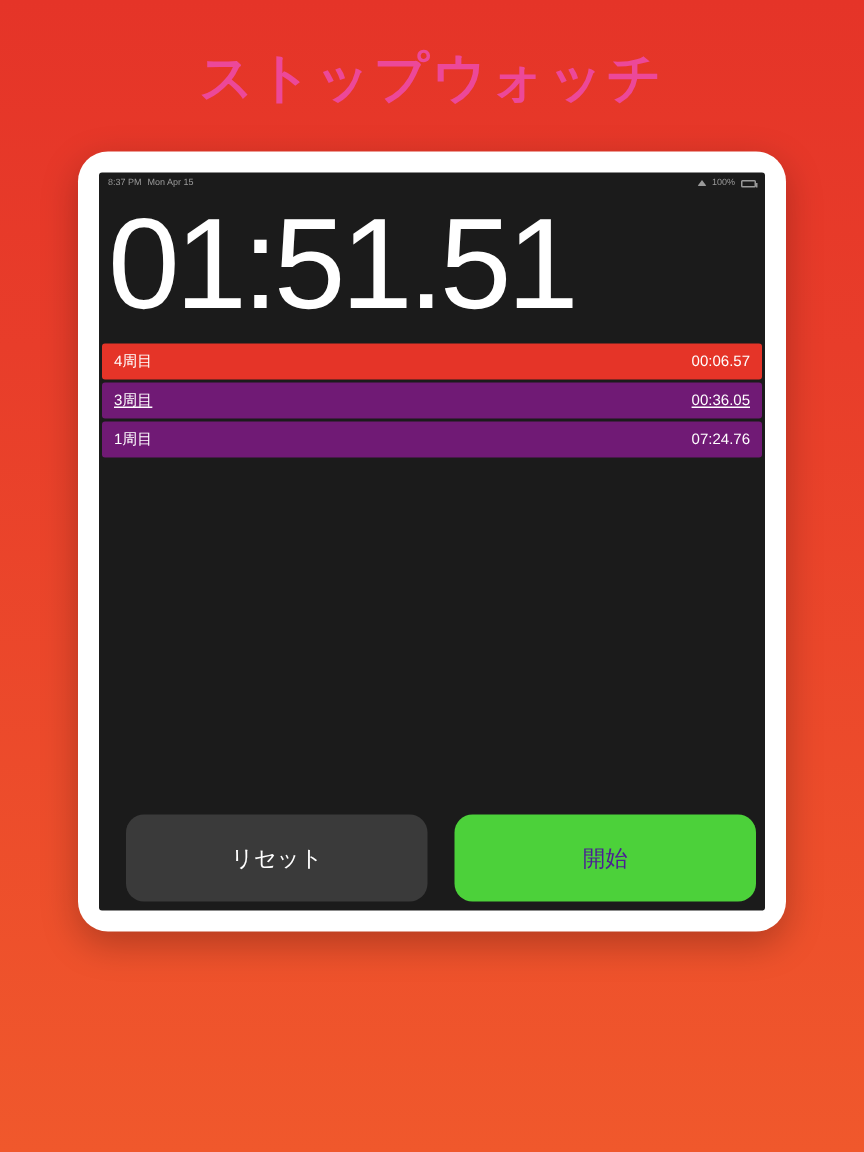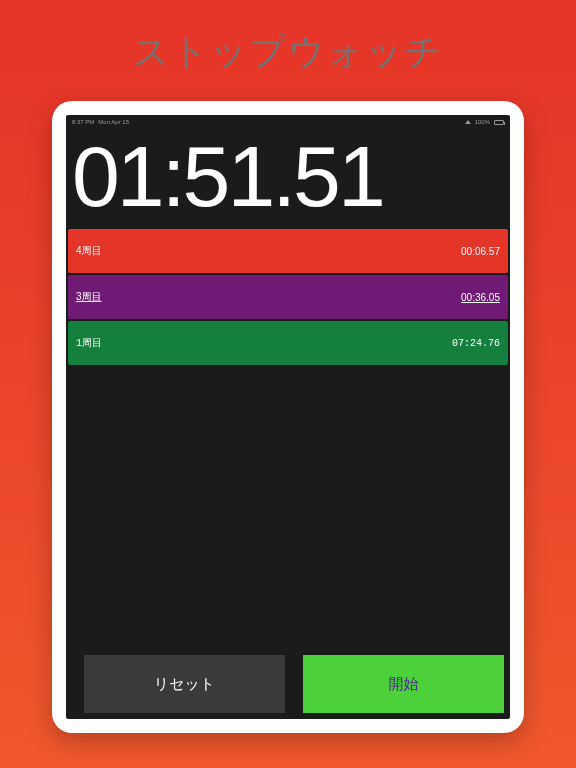--- a/index.html
+++ b/index.html
@@ -7,30 +7,30 @@
     width: 576px;
     height: 768px;
     background: linear-gradient(180deg, #e53428 0%, #e83d2a 30%, #f0582c 100%);
     font-family: -apple-system, "Helvetica Neue", Arial, sans-serif;
     display: flex;
     flex-direction: column;
     align-items: center;
     overflow: hidden;
   }
   .page-title {
-    color: #737373;
+    color: #ec4899;
     font-size: 36px;
-    font-weight: 400;
+    font-weight: 700;
     margin-top: 28px;
     margin-bottom: 24px;
     letter-spacing: 2px;
   }
   .device-frame {
     width: 472px;
-    height: 632px;
+    height: 520px;
     background: #fff;
     border-radius: 20px;
     box-shadow: 0 8px 24px rgba(0,0,0,0.25);
     padding: 14px;
     display: flex;
     flex-direction: column;
     overflow: hidden;
   }
   .screen {
     flex: 1;
@@ -83,37 +83,37 @@
     flex-direction: column;
     gap: 2px;
     padding: 0 2px;
   }
   .lap-row {
     display: flex;
     justify-content: space-between;
     align-items: center;
     font-size: 10px;
     color: #fff;
-    padding: 15px 8px;
+    padding: 5px 8px;
     border-radius: 2px;
     gap: 40px;
   }
   .lap-red   { background: #e53428; }
   .lap-gray  { background: #701a75; text-decoration: underline; }
-  .lap-green { background: #15803d; font-family: Liberation Mono, monospace; }
+  .lap-green { background: #701a75; }
   .spacer { flex: 1; }
   .buttons {
     display: flex;
     gap: 6px;
     padding: 6px;
   }
   .btn {
     flex: 1;
     height: 58px;
-    border-radius: 0;
+    border-radius: 12px;
     display: flex;
     align-items: center;
     justify-content: center;
     font-size: 15px;
     border: none;
     cursor: pointer;
     margin-left: 12px;
   }
   .btn-reset { background: #3a3a3a; color: #fff; }
   .btn-start { background: #4cd13a; color: #4c1d95; }

